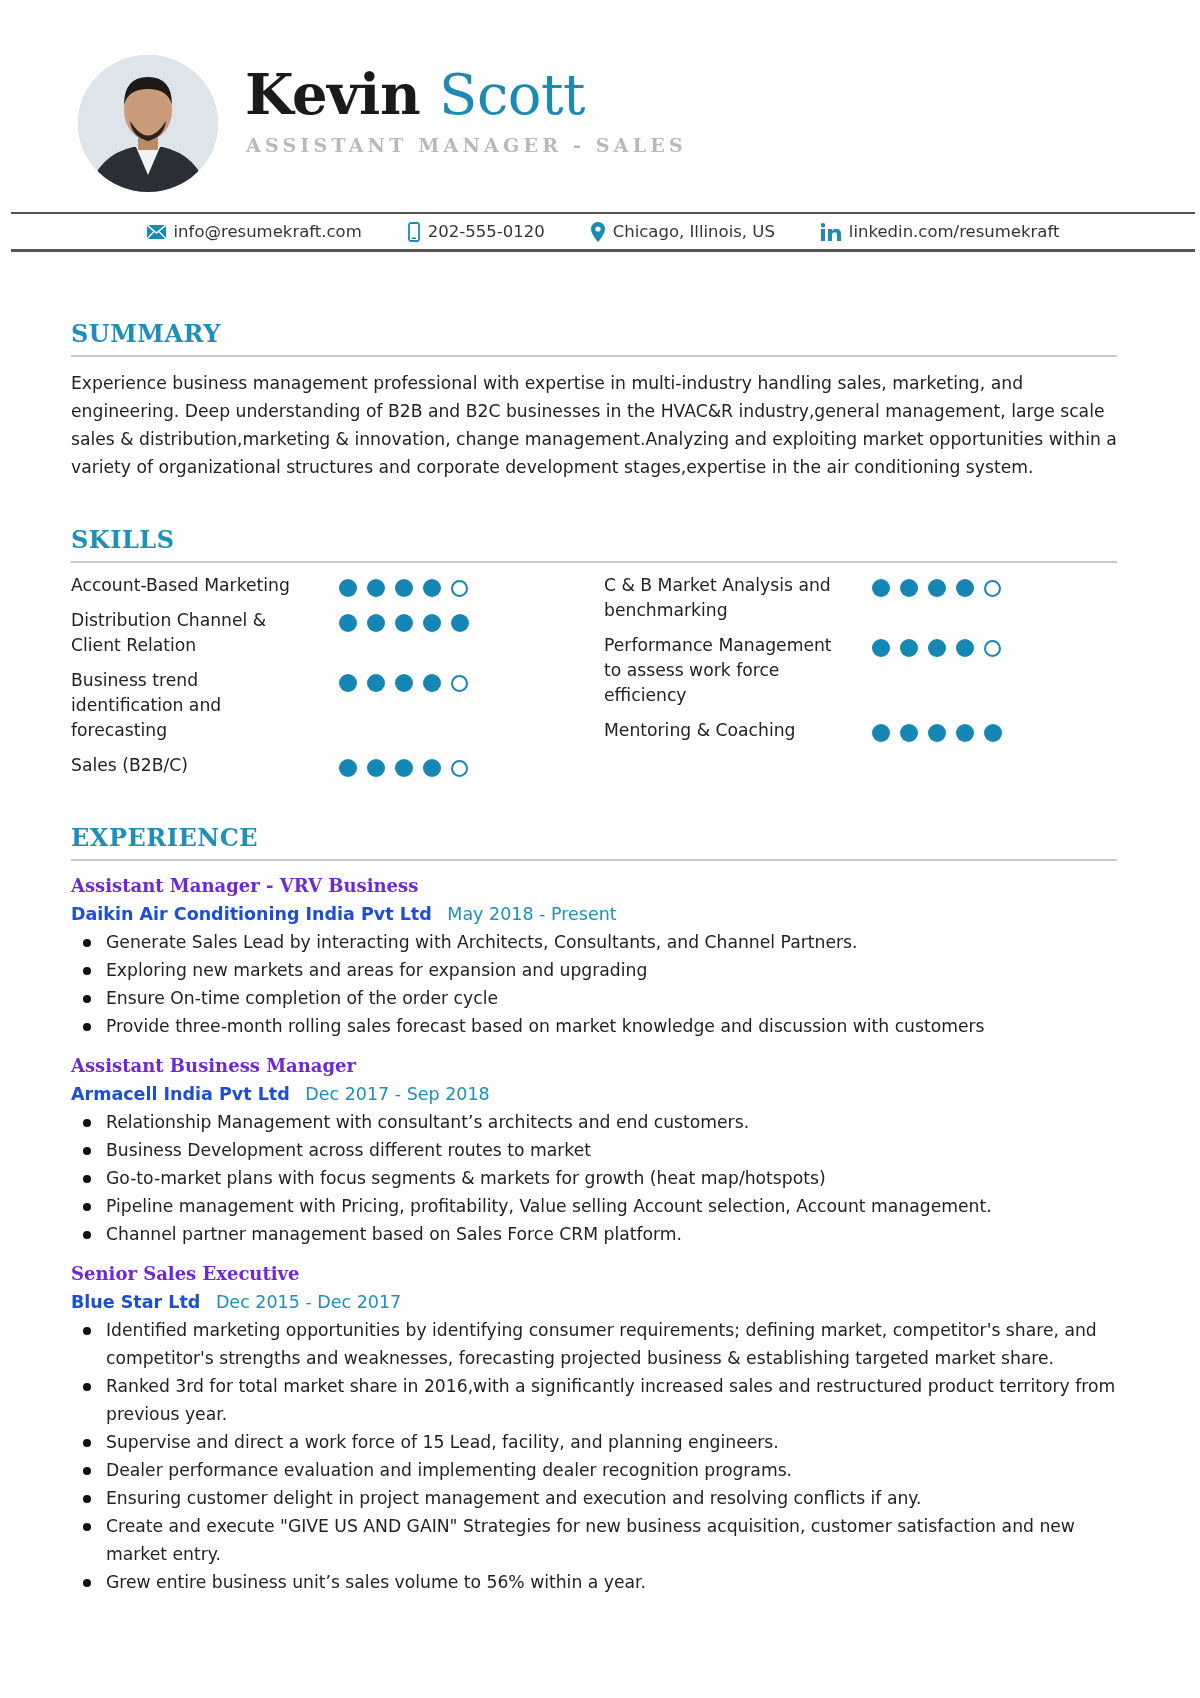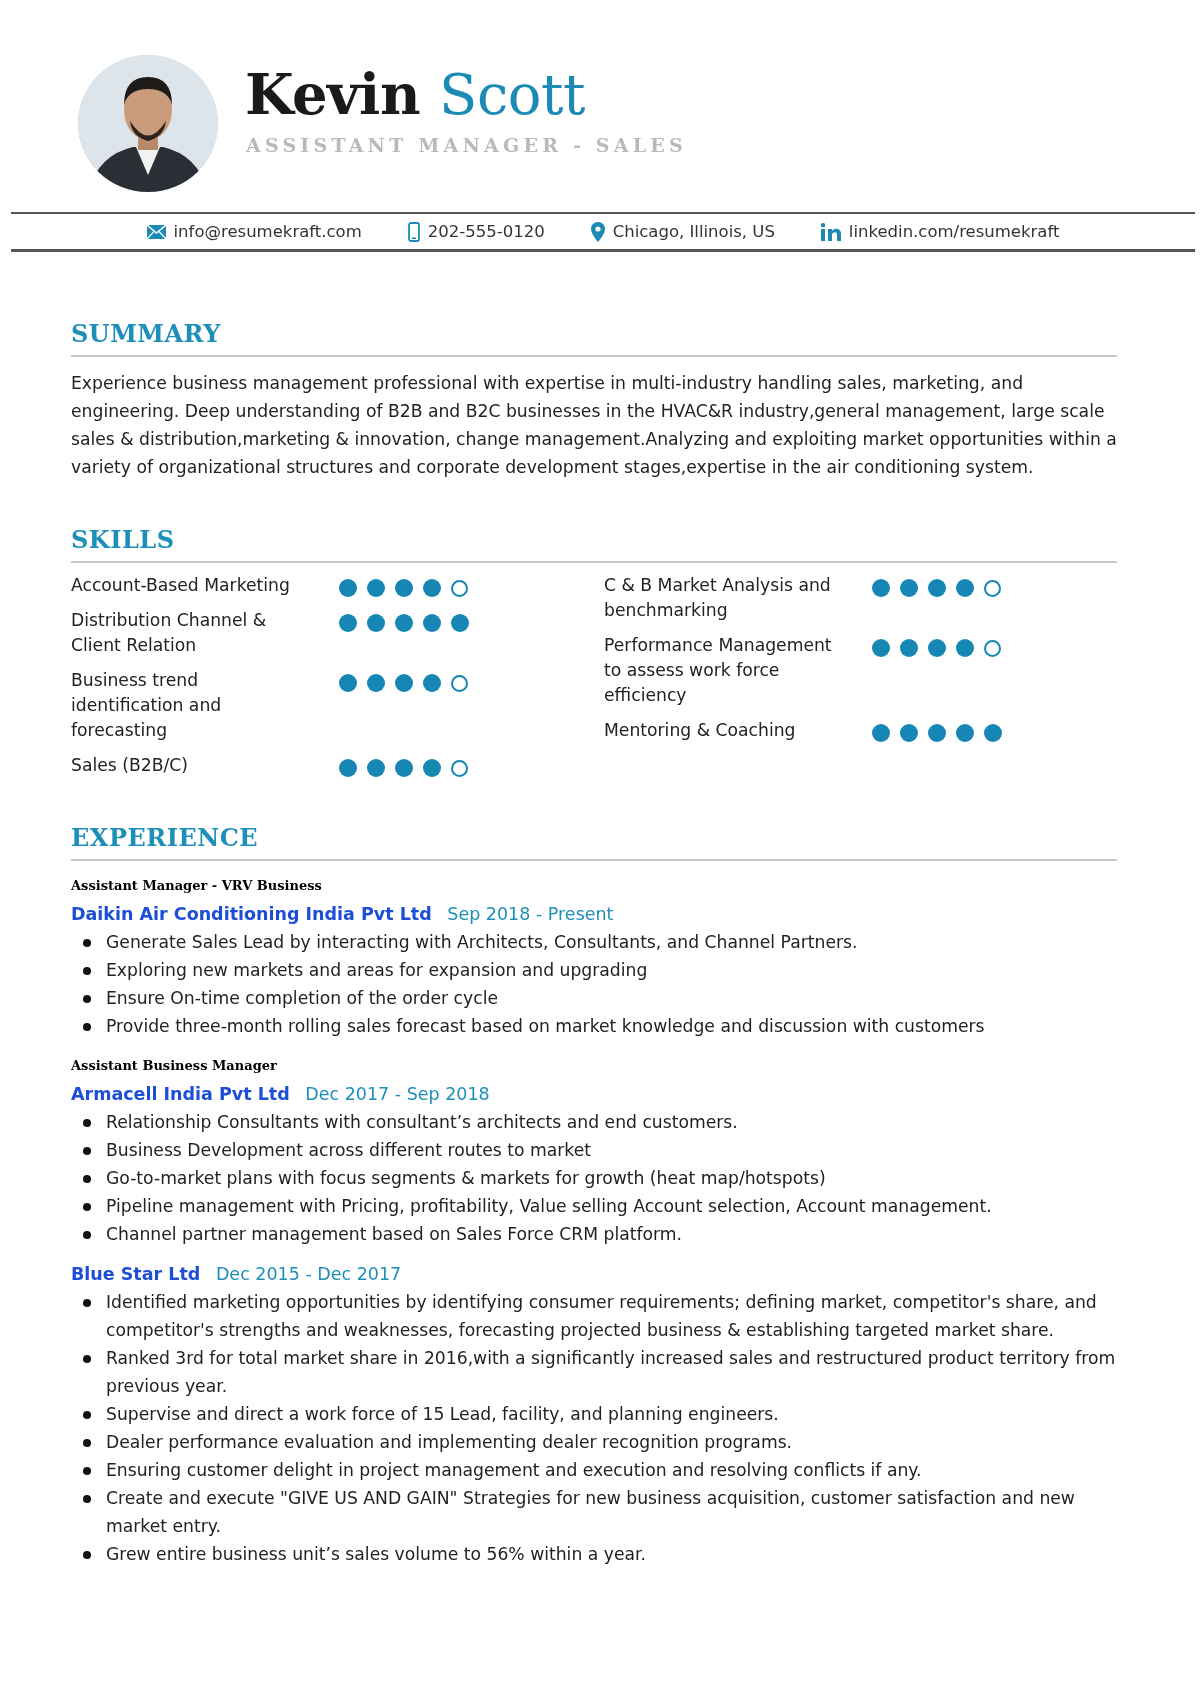--- a/index.html
+++ b/index.html
@@ -47,22 +47,22 @@
 
   .skills-grid { position: relative; margin-top: 10px; height: 230px; }
   .skill { position: absolute; width: 500px; }
   .skill-name { position: absolute; left: 0; width: 240px; font-size: 17.2px; line-height: 25px; color: #222; }
   .dots { position: absolute; left: 268px; top: 6px; display: flex; gap: 10px; }
   .dot { width: 18px; height: 18px; border-radius: 50%; background: #1687b5; }
   .dot.empty { background: #fff; border: 2px solid #1687b5; width: 17px; height: 17px; margin-top: 0.5px; }
 
   .job { margin-top: 10px; }
   .job-title {
-    font-family: "DejaVu Serif", serif; font-weight: bold; font-size: 13px;
-    color: #000000; line-height: 28px;
+    font-family: "DejaVu Serif", serif; font-weight: bold; font-size: 18px;
+    color: #6d28d9; line-height: 28px;
   }
   .job-meta { font-size: 17.5px; line-height: 28px; }
   .company { font-weight: bold; color: #1d4ed8; }
   .dates { color: #1d8fb8; margin-left: 10px; }
   .bullets { list-style: none; margin-top: 0; }
   .bullets li {
     position: relative; padding-left: 35px; font-size: 17.2px; line-height: 28px; color: #222;
   }
   .bullets li::before {
     content: ""; position: absolute; left: 12px; top: 11px;
@@ -207,46 +207,47 @@
   </div>
 </div>
 
 <div class="section" style="top:826px;">
   <div class="section-title">EXPERIENCE</div>
 
   <div class="job" style="margin-top:11px;">
     <div class="job-title">Assistant Manager - VRV Business</div>
     <div class="job-meta">
       <span class="company">Daikin Air Conditioning India Pvt Ltd</span>
-      <span class="dates">Sep 2018 - Present</span>
+      <span class="dates">May 2018 - Present</span>
     </div>
     <ul class="bullets">
       <li>Generate Sales Lead by interacting with Architects, Consultants, and Channel Partners.</li>
       <li>Exploring new markets and areas for expansion and upgrading</li>
       <li>Ensure On-time completion of the order cycle</li>
       <li>Provide three-month rolling sales forecast based on market knowledge and discussion with customers</li>
     </ul>
   </div>
 
   <div class="job" style="margin-top:12px;">
     <div class="job-title">Assistant Business Manager</div>
     <div class="job-meta">
       <span class="company">Armacell India Pvt Ltd</span>
       <span class="dates">Dec 2017 - Sep 2018</span>
     </div>
     <ul class="bullets">
-      <li>Relationship Consultants with consultant’s architects and end customers.</li>
+      <li>Relationship Management with consultant’s architects and end customers.</li>
       <li>Business Development across different routes to market</li>
       <li>Go-to-market plans with focus segments &amp; markets for growth (heat map/hotspots)</li>
       <li>Pipeline management with Pricing, profitability, Value selling Account selection, Account management.</li>
       <li>Channel partner management based on Sales Force CRM platform.</li>
     </ul>
   </div>
 
   <div class="job" style="margin-top:12px;">
+    <div class="job-title">Senior Sales Executive</div>
     <div class="job-meta">
       <span class="company">Blue Star Ltd</span>
       <span class="dates">Dec 2015 - Dec 2017</span>
     </div>
     <ul class="bullets">
       <li>Identified marketing opportunities by identifying consumer requirements; defining market, competitor's share, and competitor's strengths and weaknesses, forecasting projected business &amp; establishing targeted market share.</li>
       <li>Ranked 3rd for total market share in 2016,with a significantly increased sales and restructured product territory from previous year.</li>
       <li>Supervise and direct a work force of 15 Lead, facility, and planning engineers.</li>
       <li>Dealer performance evaluation and implementing dealer recognition programs.</li>
       <li>Ensuring customer delight in project management and execution and resolving conflicts if any.</li>

